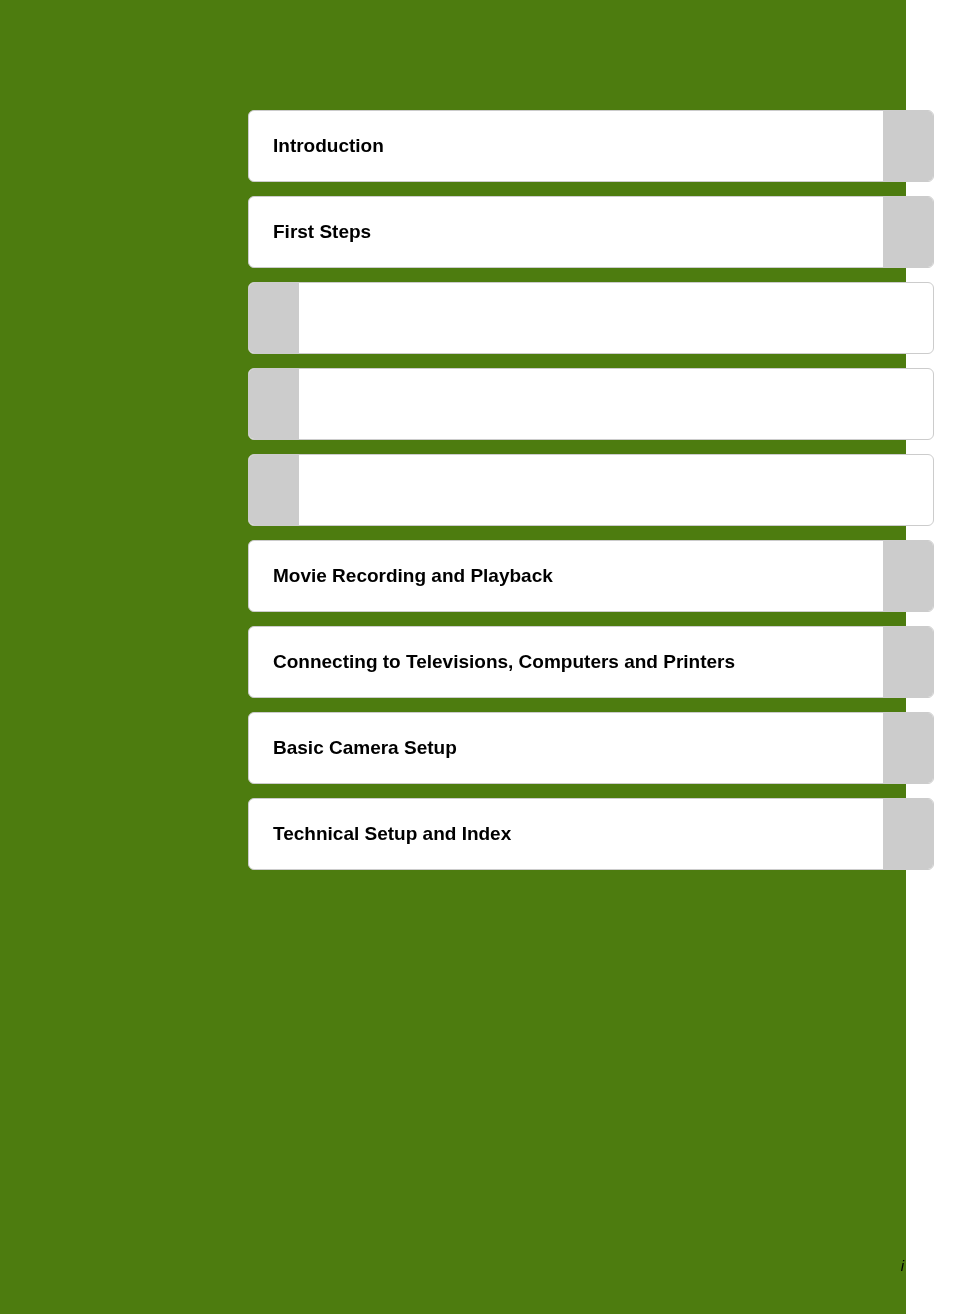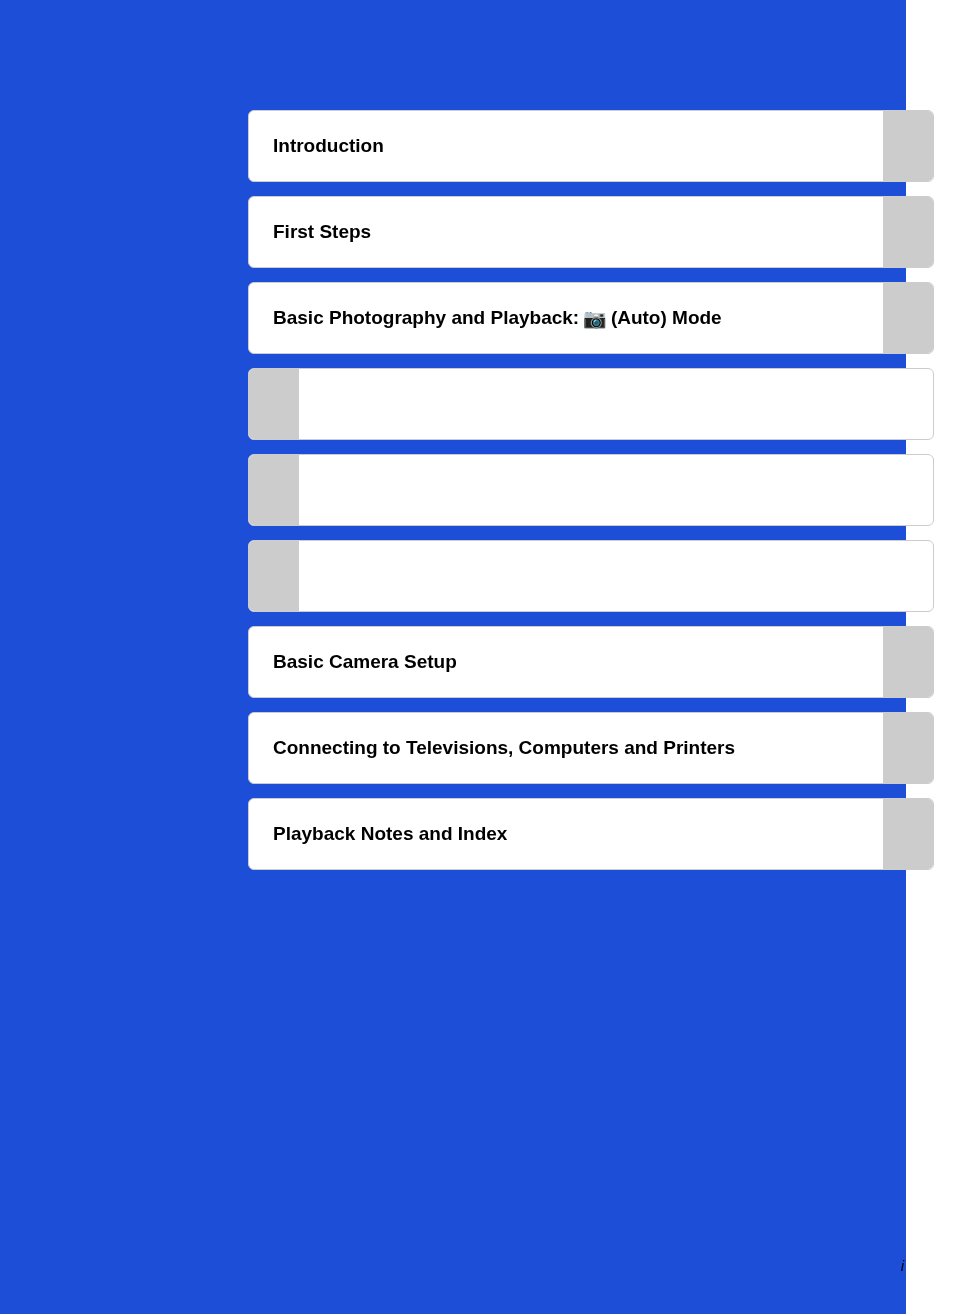--- a/index.html
+++ b/index.html
@@ -12,21 +12,21 @@
       background: #ffffff;
       font-family: Arial, Helvetica, sans-serif;
       width: 954px;
       min-height: 1314px;
       position: relative;
     }
 
     .page-container {
       width: 906px;
       min-height: 1314px;
-      background: #1d4ed8;
+      background: #4d7c0f;
       padding: 110px 0 80px 0;
     }
 
     .toc-list {
       display: flex;
       flex-direction: column;
       gap: 0px;
       margin-left: 248px;
       width: 686px;
     }
@@ -89,59 +89,57 @@
     </div>
 
     <div class="toc-item">
       <div class="toc-item-label">
         <span>First Steps</span>
       </div>
       <div class="toc-item-tab"></div>
     </div>
 
     <div class="toc-item">
-      <div class="toc-item-label">
-        <span>Basic Photography and Playback:</span>
-        <span class="camera-icon">📷</span>
-        <span> (Auto) Mode</span>
-      </div>
       <div class="toc-item-tab"></div>
     </div>
 
 
     <div class="toc-item">
       <div class="toc-item-tab"></div>
     </div>
 
     <div class="toc-item">
       <div class="toc-item-tab"></div>
     </div>
 
     <div class="toc-item">
-      <div class="toc-item-tab"></div>
-    </div>
-
-    <div class="toc-item">
       <div class="toc-item-label">
-        <span>Basic Camera Setup</span>
+        <span>Movie Recording and Playback</span>
       </div>
       <div class="toc-item-tab"></div>
     </div>
 
     <div class="toc-item">
       <div class="toc-item-label">
         <span>Connecting to Televisions, Computers and Printers</span>
       </div>
       <div class="toc-item-tab"></div>
     </div>
 
+    <div class="toc-item">
+      <div class="toc-item-label">
+        <span>Basic Camera Setup</span>
+      </div>
+      <div class="toc-item-tab"></div>
+    </div>
+
 
     <div class="toc-item">
       <div class="toc-item-label">
-        <span>Playback Notes and Index</span>
+        <span>Technical Setup and Index</span>
       </div>
       <div class="toc-item-tab"></div>
     </div>
 
   </div>
 
   <div class="page-number">i</div>
 </div>
 
 </body></html>

